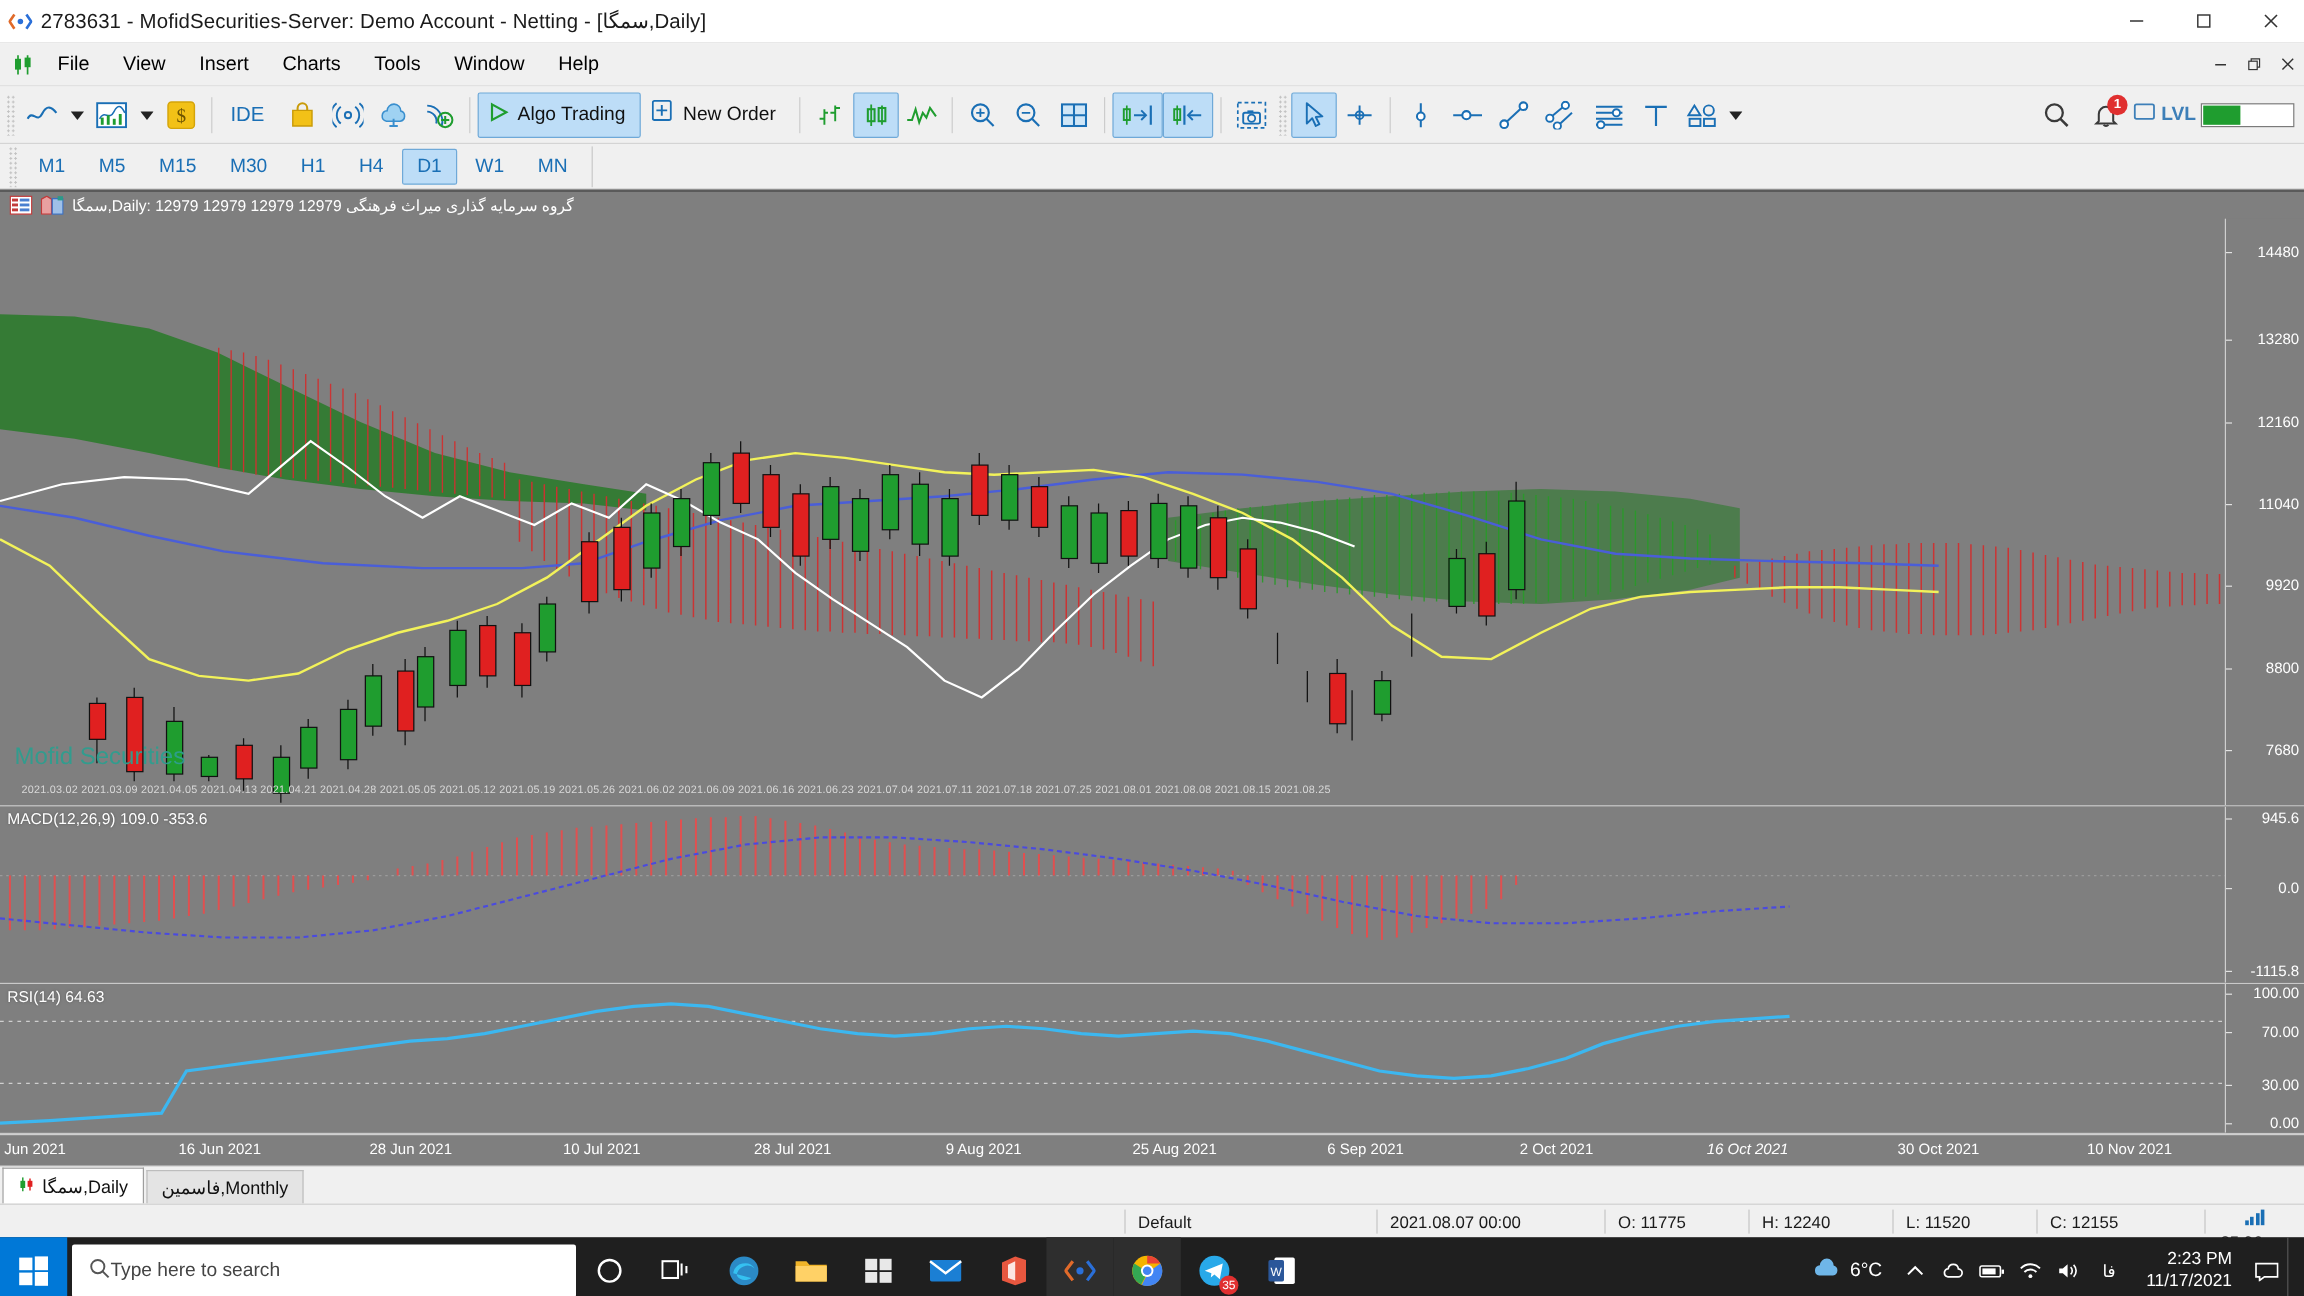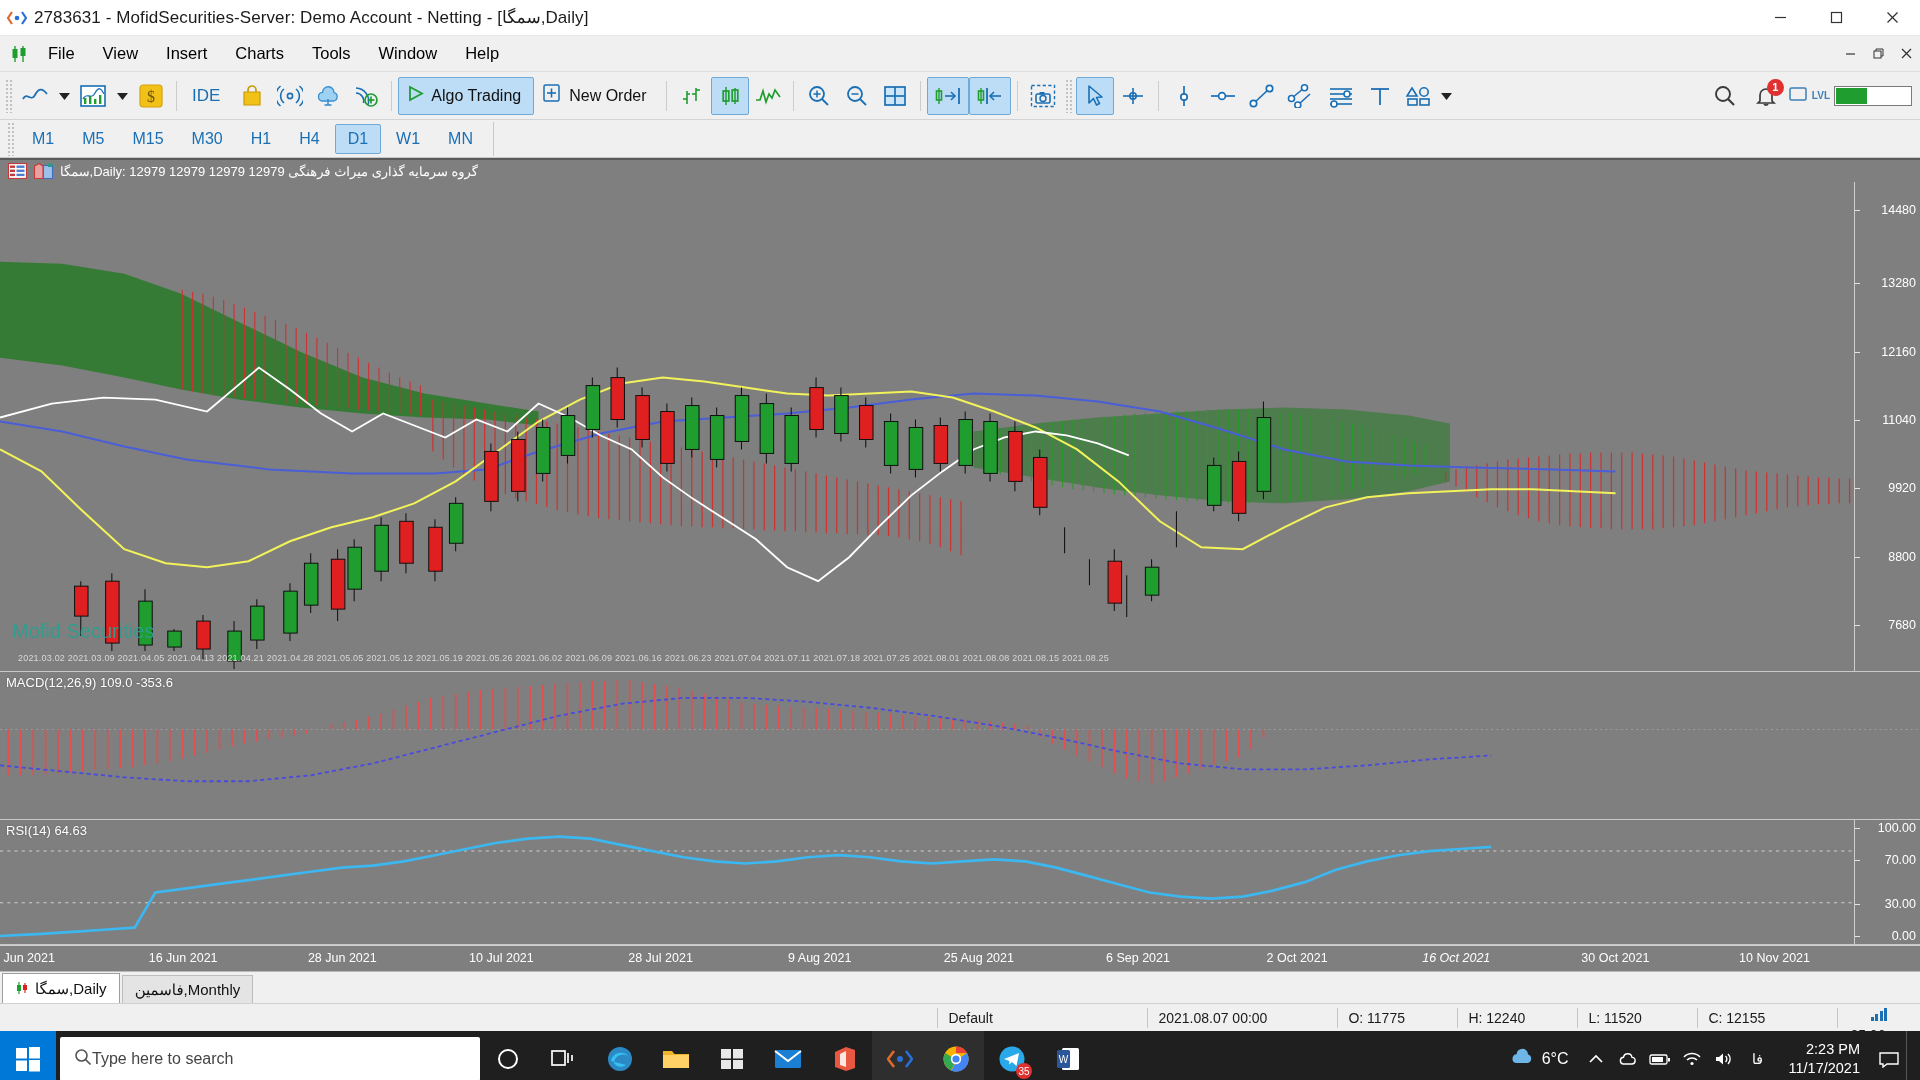--- a/index.html
+++ b/index.html
@@ -61,21 +61,21 @@
   .tb-right { margin-left: auto; display: flex; align-items: center; gap: 2px;
     padding-right: 8px; }
   .notif-wrap { position: relative; width: 40px; height: 38px;
     display:flex; align-items:center; justify-content:center; }
   .notif-badge {
     position: absolute; top: 2px; right: 2px; background: #e03030; color: #fff;
     font-size: 11px; width: 17px; height: 17px; border-radius: 50%;
     display:flex; align-items:center; justify-content:center; font-weight: bold;
   }
   .lvl-box { display:flex; align-items:center; gap: 4px; }
-  .lvl-txt { font-size: 10px; color: #3d7fb8; font-weight: bold; }
+  .lvl-txt { font-size: 16px; color: #3d7fb8; font-weight: bold; }
   .lvl-bar { width: 78px; height: 20px; border: 1px solid #7a7a7a; background:#fff;
     display:flex; padding:1px; }
   .lvl-fill { background: #1f9d2f; height: 100%; }
 
   
   .tfbar {
     height: 38px; flex: 0 0 38px; background: #f0f0f0; display: flex;
     align-items: center; border-bottom: 1px solid #c8c8c8; padding-left: 4px;
   }
   .tf {
@@ -773,20 +773,28 @@
                    M1052,58 L1052,90 M1064,58 L1064,96 M1076,58 L1076,102 M1088,58 L1088,107
                    M1100,58 L1100,110 M1112,58 L1112,112 M1124,58 L1124,110 M1136,58 L1136,106
                    M1148,58 L1148,102 M1160,58 L1160,98 M1172,58 L1172,94 M1184,58 L1184,90
                    M1196,58 L1196,86 M1208,58 L1208,78 M1220,58 L1220,66"></path>
         </g>
         <path d="M0,94 L60,100 L120,106 L180,110 L240,110 L300,104 L360,92 L420,76 L480,60
                  L540,44 L600,32 L660,26 L720,26 L780,30 L840,36 L900,44 L960,54 L1020,66
                  L1080,80 L1140,92 L1200,98 L1260,98 L1320,94 L1380,88 L1440,84" stroke="#4a4ae0" stroke-width="1.8" fill="none" stroke-dasharray="4,3"></path>
       </svg>
       <div class="pane-label">MACD(12,26,9) 109.0 -353.6</div>
+      <div class="axis-col" id="macd-axis">
+          <div class="axis-lab" style="top: 10px;">945.6</div>
+          <div class="axis-tick" style="top: 10px;"></div>
+          <div class="axis-lab" style="top: 68.2571px;">0.0</div>
+          <div class="axis-tick" style="top: 68.2571px;"></div>
+          <div class="axis-lab" style="top: 137px;">-1115.8</div>
+          <div class="axis-tick" style="top: 137px;"></div>
+        </div>
     </div>
 
     <div class="pane pane-rsi">
       <svg viewBox="0 0 1854 120" preserveAspectRatio="none">
         <line x1="0" y1="30" x2="1854" y2="30" stroke="#cfcfcf" stroke-width="1" stroke-dasharray="3,4"></line>
         <line x1="0" y1="80" x2="1854" y2="80" stroke="#cfcfcf" stroke-width="1" stroke-dasharray="3,4"></line>
         <path d="M0,112 L40,110 L70,108 L100,106 L130,104 L150,70 L180,66 L210,62 L240,58
                  L270,54 L300,50 L330,46 L360,44 L390,40 L420,34 L450,28 L480,22 L510,18
                  L540,16 L570,18 L600,24 L630,30 L660,36 L690,40 L720,42 L750,40 L780,36
                  L810,34 L840,36 L870,40 L900,42 L930,40 L960,38 L990,40 L1020,46 L1050,54

